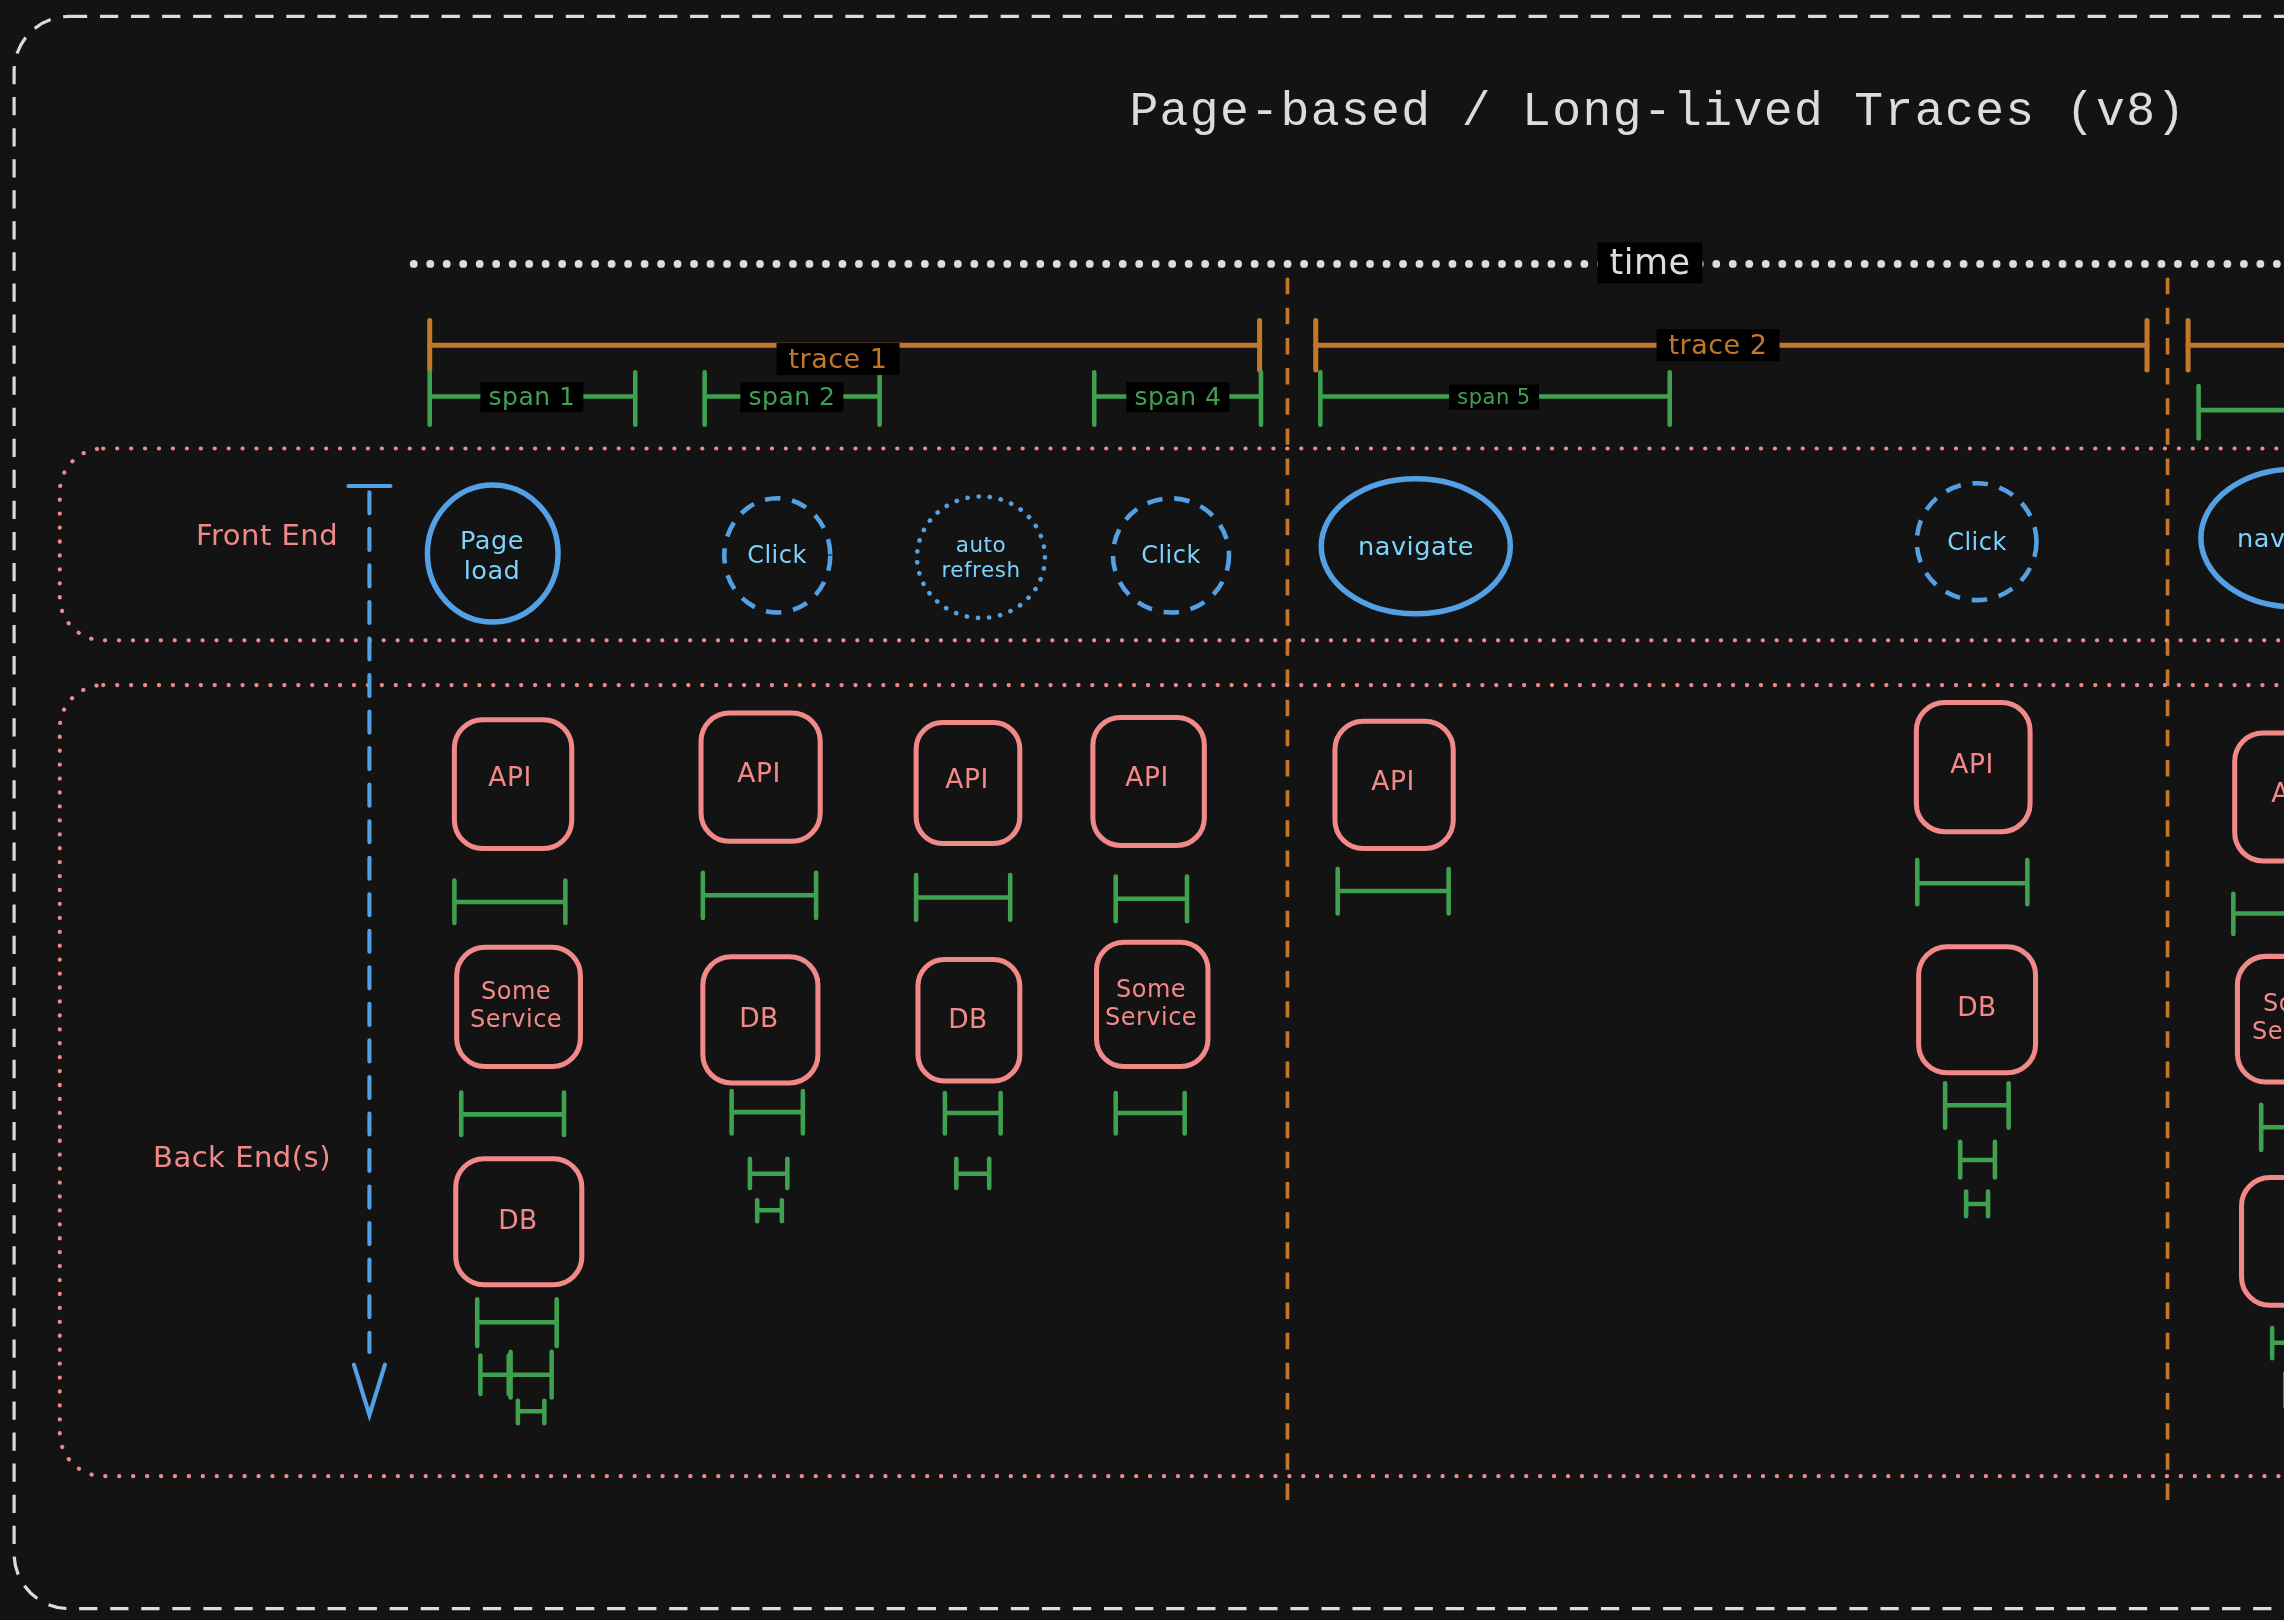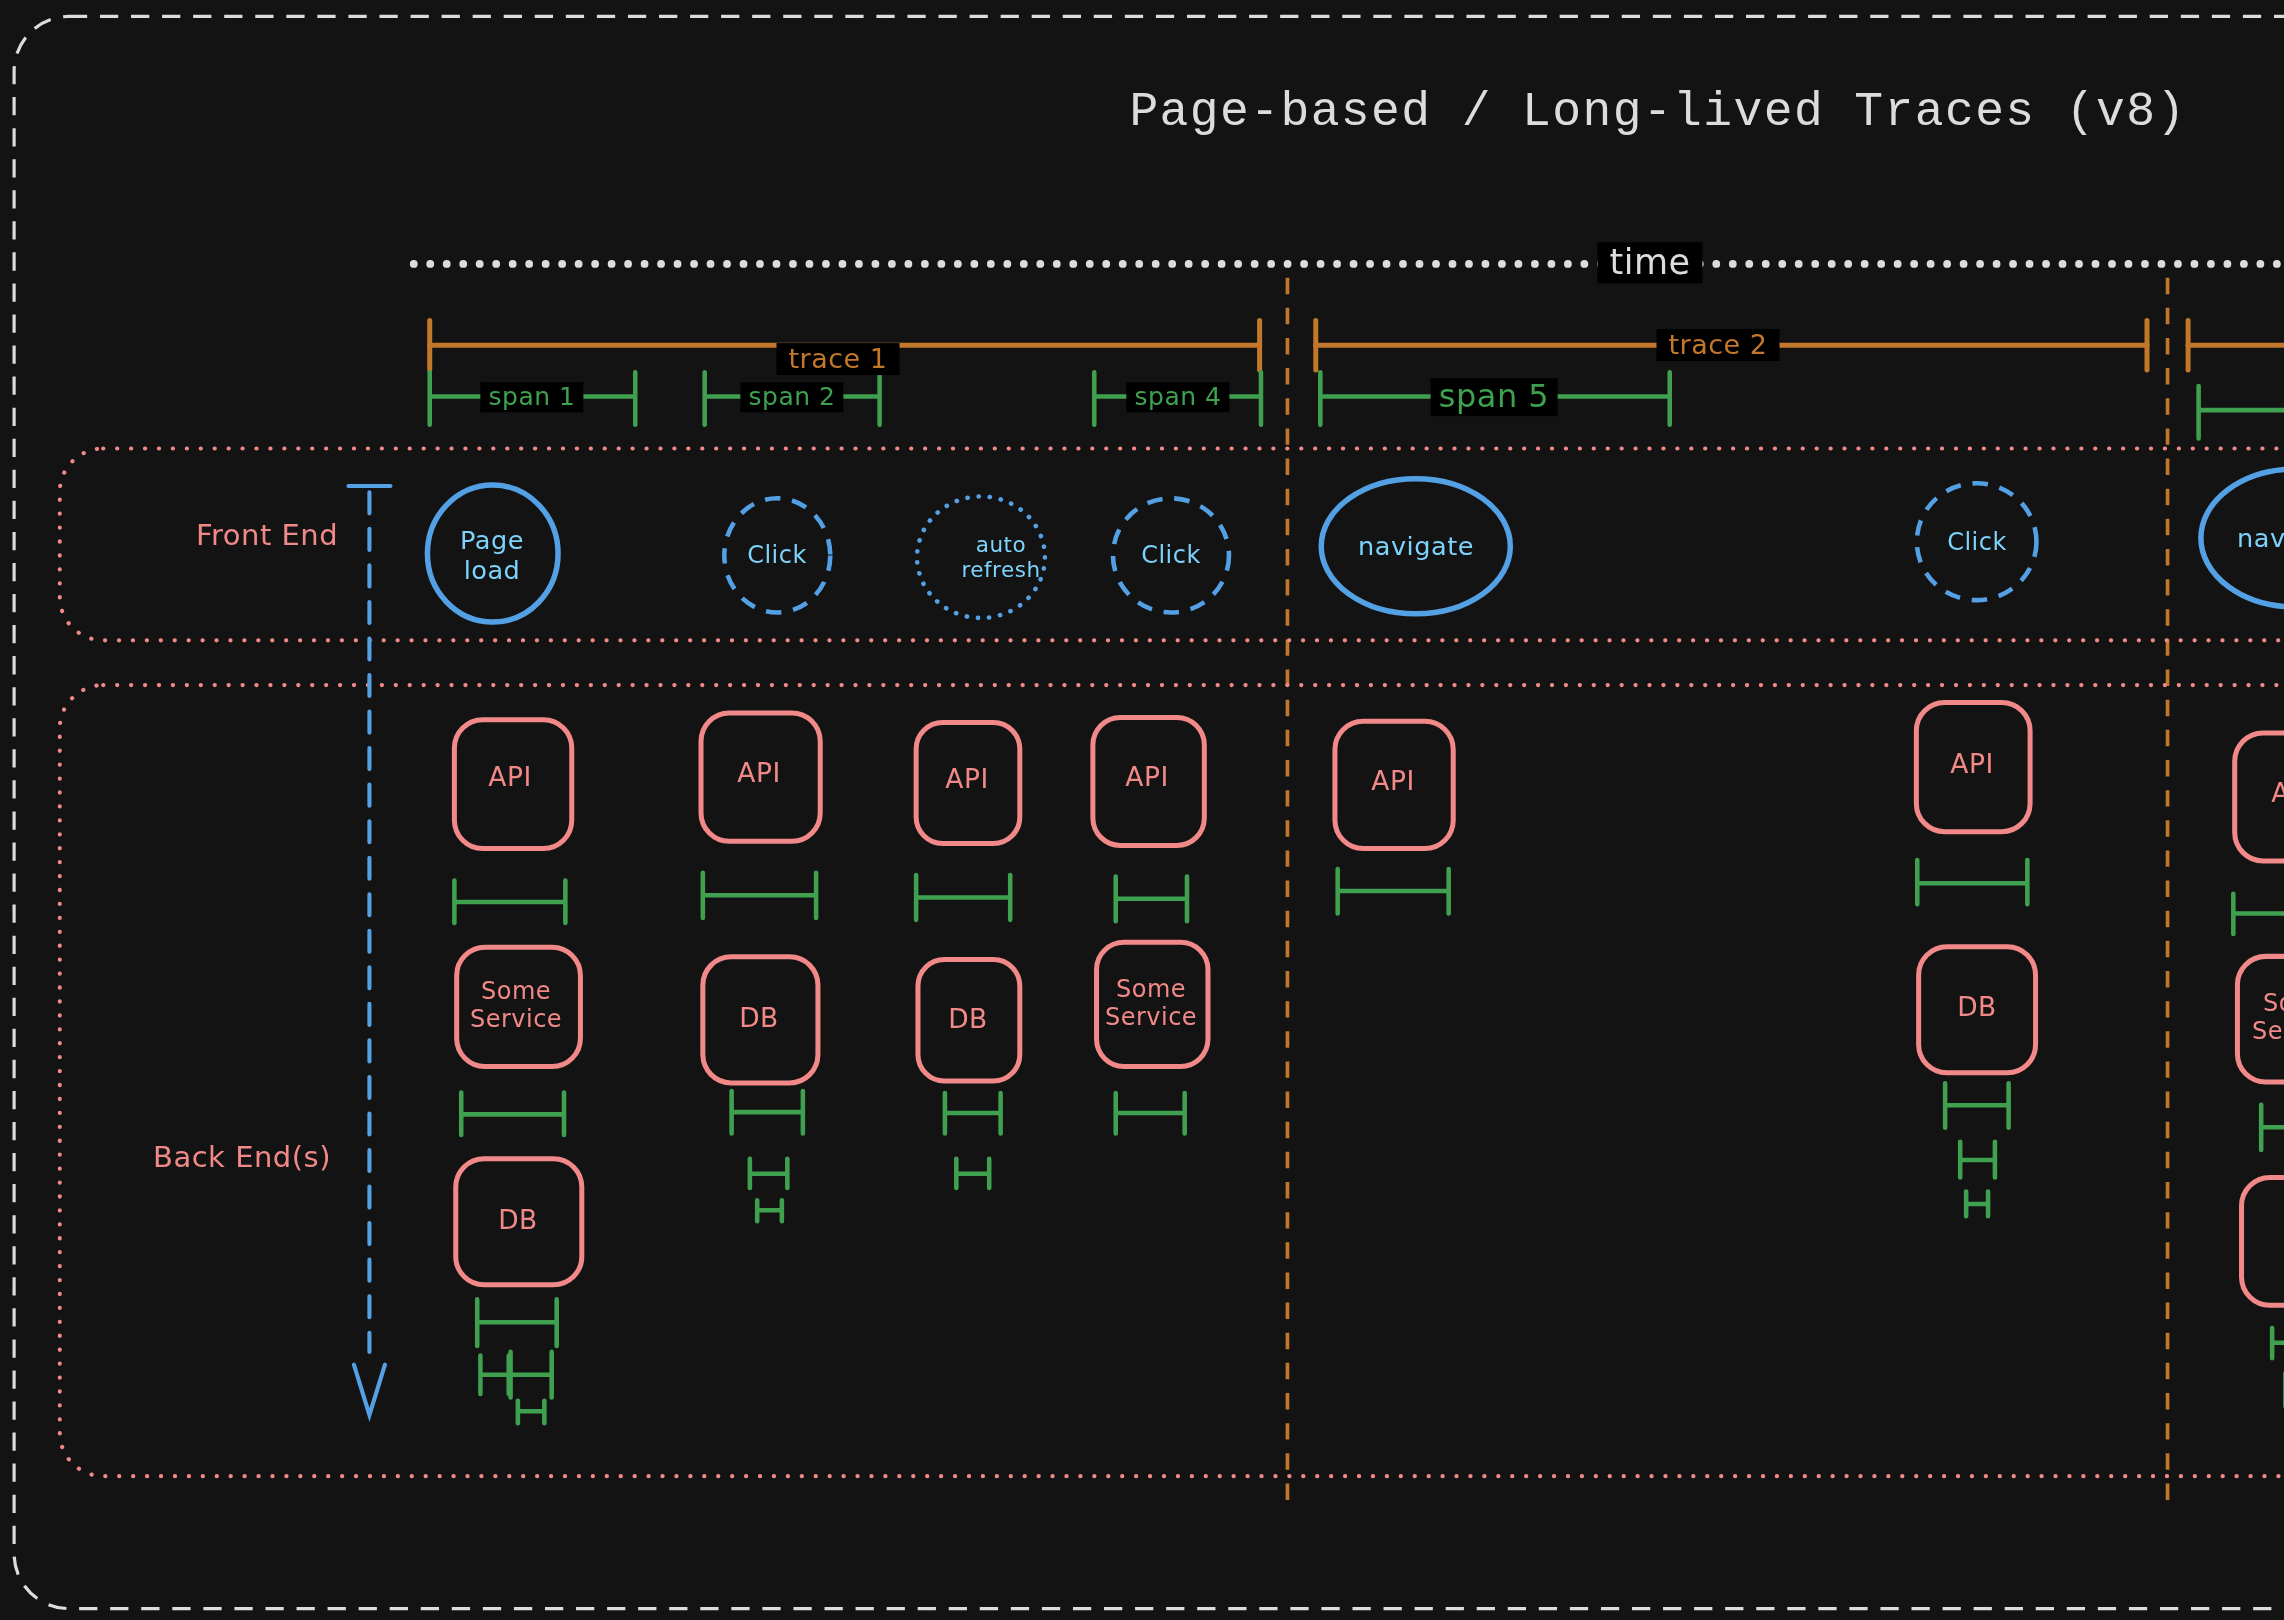--- a/index.html
+++ b/index.html
@@ -150,29 +150,29 @@
   <div class="lbl wt" style="left:1658px;top:112px;font-size:48px;letter-spacing:1.4px;font-family:Liberation Mono, monospace;">Page-based / Long-lived Traces (v8)</div>
 
   <div class="lbl wt mask" style="left:1650px;top:263px;font-size:35px;">time</div>
 
   <div class="lbl or mask" style="left:838px;top:359px;font-size:27px;">trace 1</div>
   <div class="lbl or mask" style="left:1718px;top:345px;font-size:27px;">trace 2</div>
 
   <div class="lbl gr mask" style="left:532px;top:397px;font-size:25px;padding:0 8.2px;">span 1</div>
   <div class="lbl gr mask" style="left:792px;top:397px;font-size:25px;padding:0 8.2px;">span 2</div>
   <div class="lbl gr mask" style="left:1178px;top:397px;font-size:25px;padding:0 8.2px;">span 4</div>
-  <div class="lbl gr mask" style="left:1494px;top:397px;font-size:32px;padding:0 8.2px;">span 5</div>
+  <div class="lbl gr mask" style="left:1494px;top:397px;font-size:21px;padding:0 8.2px;">span 5</div>
 
   <div class="lbl sm" style="left:219px;top:535px;font-size:29px;margin-left:48px;">Front End</div>
   <div class="lbl sm" style="left:242px;top:1157px;font-size:29px;">Back End(s)</div>
 
   <div class="lbl bl" style="left:492px;top:555px;font-size:25.6px;">Page
 load</div>
   <div class="lbl bl" style="left:777px;top:555px;font-size:24px;">Click</div>
-  <div class="lbl bl" style="left:981px;top:557px;font-size:21.5px;margin-left:20px;">auto
+  <div class="lbl bl" style="left:981px;top:557px;font-size:21.5px;">auto
 refresh</div>
   <div class="lbl bl" style="left:1171px;top:555px;font-size:24px;">Click</div>
   <div class="lbl bl" style="left:1416px;top:546px;font-size:25.6px;">navigate</div>
   <div class="lbl bl" style="left:1977px;top:542px;font-size:24px;">Click</div>
   <div class="lbl bl" style="left:2295px;top:538px;font-size:25.6px;">navigate</div>
 
   <div class="lbl sm" style="left:510px;top:777px;font-size:26.5px;">API</div>
   <div class="lbl sm" style="left:516px;top:1005px;font-size:24px;">Some
 Service</div>
   <div class="lbl sm" style="left:518px;top:1220px;font-size:26.5px;">DB</div>

